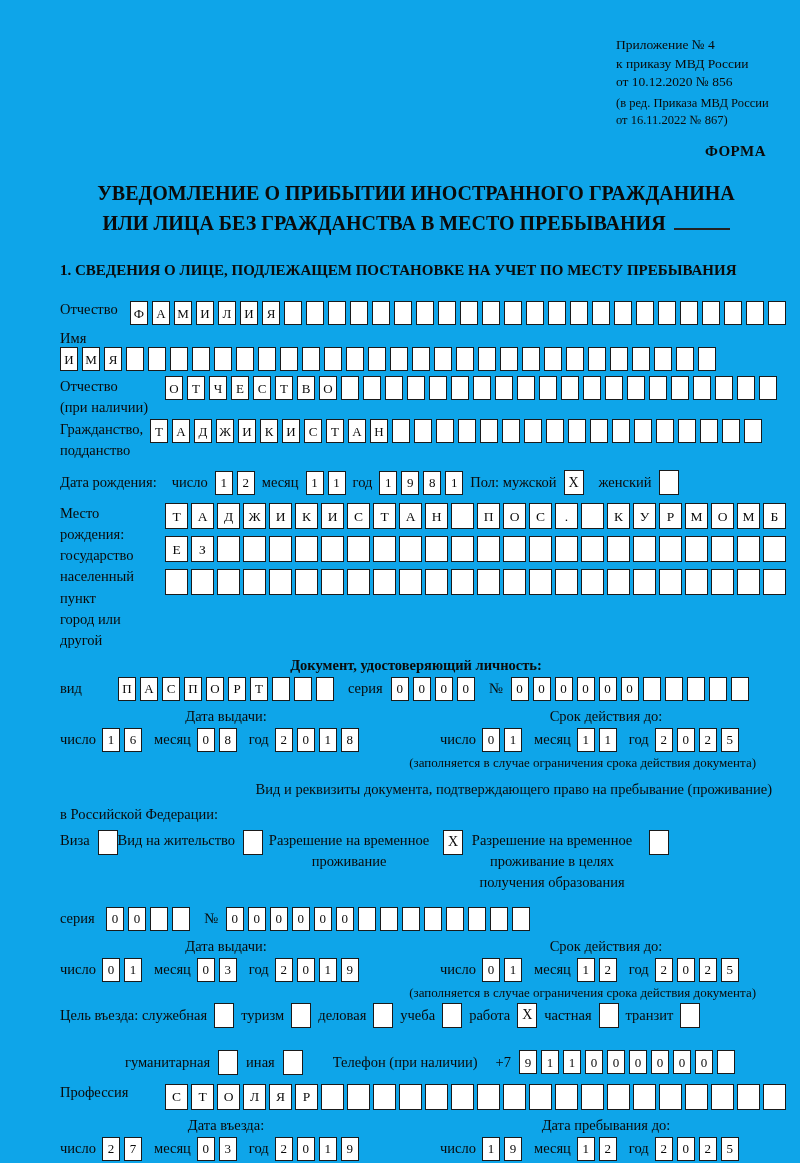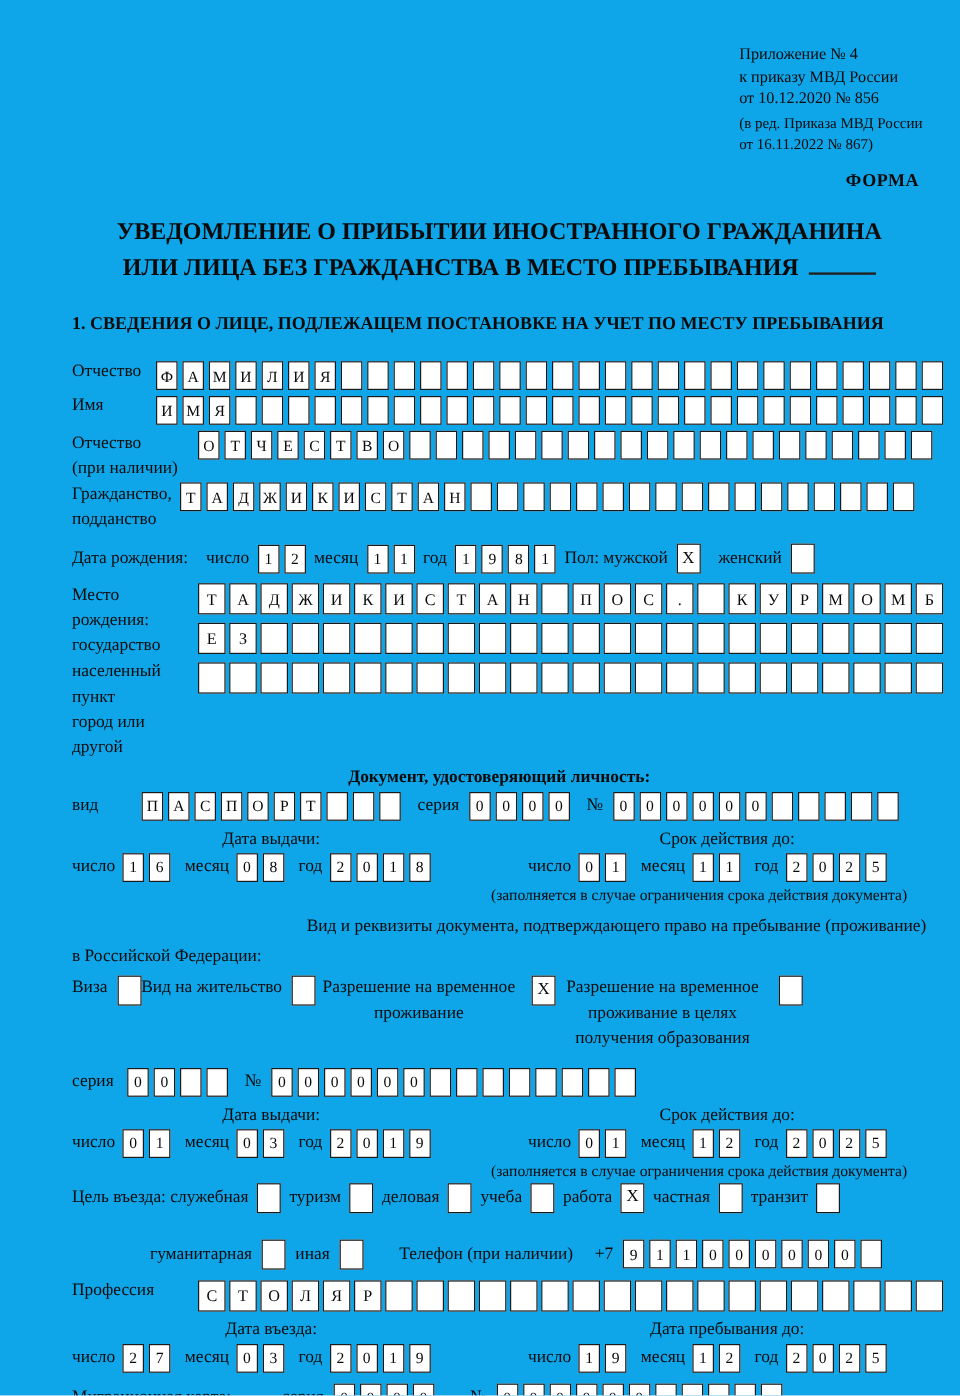--- a/index.html
+++ b/index.html
@@ -30,21 +30,21 @@
   }
   .med{gap:3px;}
   .med .box{width:23px;height:26px;font-size:13.5px;}
   .cb{display:inline-flex;}
   .cb .box{width:20px;height:25px;font-size:14px;}
   .inline{display:inline-flex;vertical-align:middle;}
   .stackrows{display:flex;flex-direction:column;gap:7px;}
 
   
   .r-surname{margin-top:22px;}
-  .r-name{margin-top:5px;}
+  .r-name{margin-top:5px;flex-direction:column;}
   .r-patron{margin-top:5px;}
   .r-citizen{margin-top:1px;}
   .r-birth{margin-top:9px;align-items:center;}
   .r-birth > *{margin-right:7px;}
   .r-birth .lblgap{margin-left:8px;}
   .r-birthplace{margin-top:8px;}
   .doc-head{margin-top:6px;text-align:center;font-weight:bold;font-size:14.5px;}
   .r-vid{margin-top:3px;align-items:center;}
   .r-vid .midlbl{margin:0 8px 0 14px;}
   .r-vid .flabel{width:58px;}

